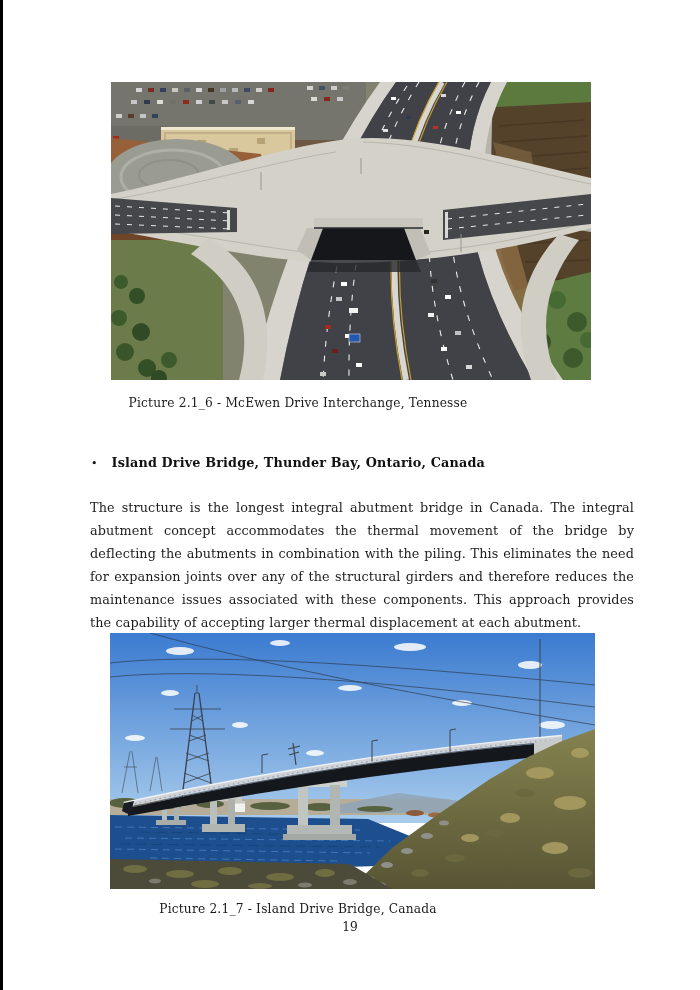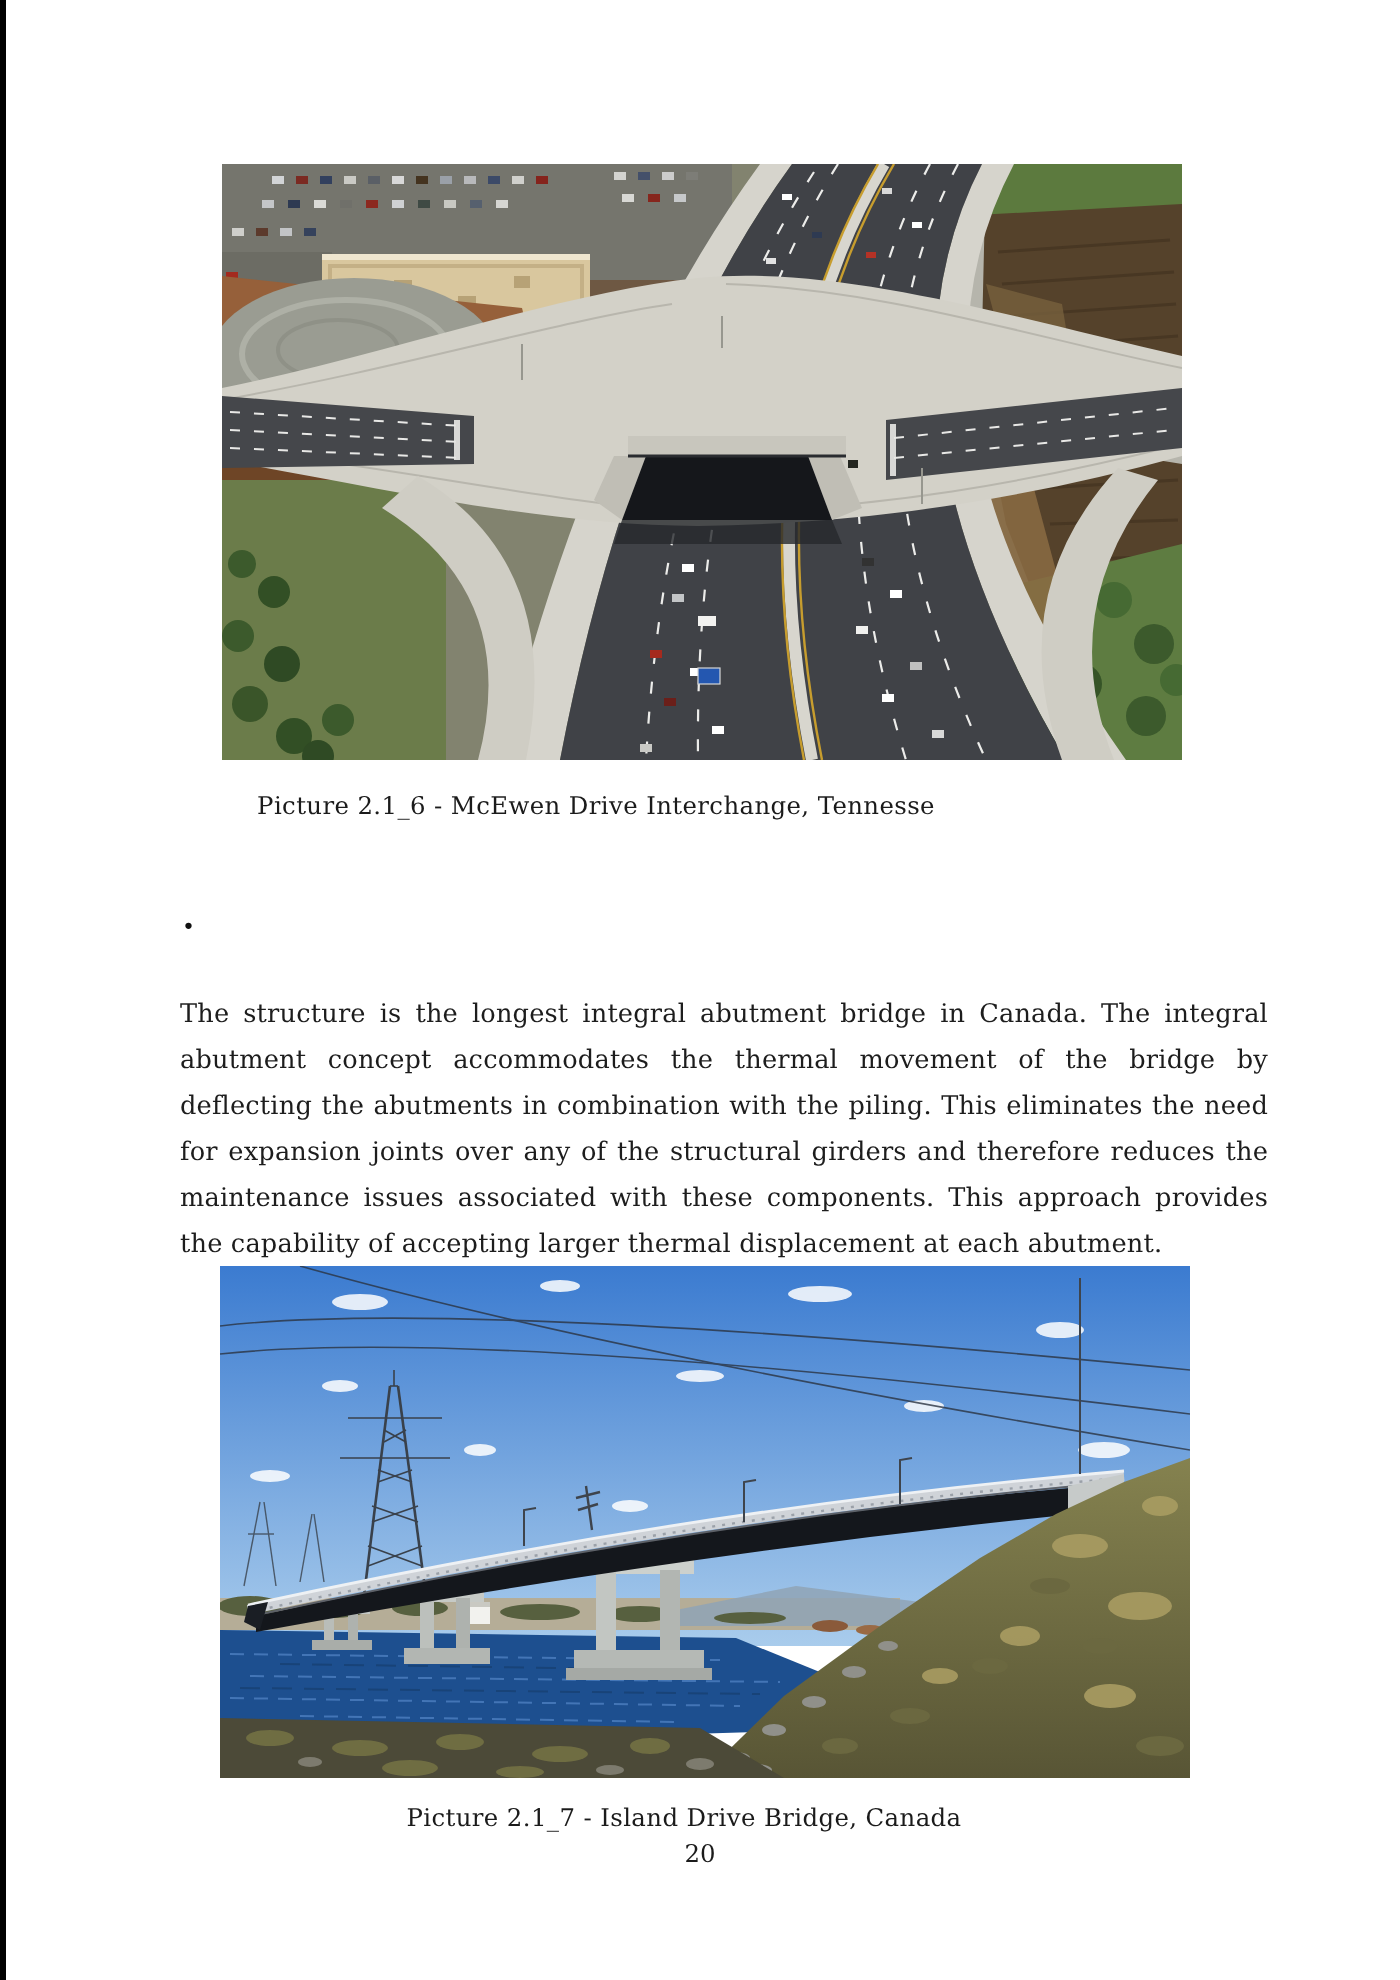--- a/index.html
+++ b/index.html
@@ -8,21 +8,21 @@
     font-family:"DejaVu Serif","Liberation Serif",serif;color:#1f1f1f;
     overflow:hidden;
   }
   .abs{position:absolute;}
   #left-edge{left:0;top:0;width:3px;height:990px;background:#000;}
   .photo{display:block;}
   #photo1{left:111px;top:82px;width:480px;height:298px;}
   #photo2{left:110px;top:633px;width:485px;height:256px;}
   .caption{left:0;top:0;width:596px;text-align:center;font-size:12.2px;color:#1b1b1b;letter-spacing:.2px;}
   #caption1{top:396px;}
-  #caption2{top:902px;padding-left:44px;}
+  #caption2{top:902px;}
   #pagenum{top:920px;left:0;width:700px;text-align:center;font-size:12.2px;color:#1b1b1b;}
   #bullet-row{left:91px;top:455px;display:flex;align-items:flex-start;}
   #bullet-marker{font-size:11px;line-height:17px;color:#111;}
   #bullet-text{margin-left:14px;font-size:12.8px;font-weight:bold;color:#111;letter-spacing:.15px;}
   #paragraph{left:90px;top:496px;width:544px;font-size:12.8px;line-height:23px;
     text-align:justify;color:#1d1d1d;letter-spacing:.1px;}
   svg{display:block;width:100%;height:100%;}
 </style>
 </head>
 <body>
@@ -227,20 +227,21 @@
         <rect x="355" y="283" width="6" height="4" fill="#d8d8d8"></rect>
     <rect x="238" y="252" width="11" height="8" fill="#2457b0" stroke="#d5d5d5" stroke-width=".6"></rect>
   </g>
 </svg>
 </div>
 
 <div id="caption1" class="abs caption">Picture 2.1_6 - McEwen Drive Interchange, Tennesse</div>
 
 <div id="bullet-row" class="abs">
   <span id="bullet-marker">•</span>
+  <span id="bullet-text">Island Drive Bridge, Thunder Bay, Ontario, Canada</span>
 </div>
 
 <div id="paragraph" class="abs">The structure is the longest integral abutment bridge in Canada. The integral abutment concept accommodates the thermal movement of the bridge by deflecting the abutments in combination with the piling. This eliminates the need for expansion joints over any of the structural girders and therefore reduces the maintenance issues associated with these components. This approach provides the capability of accepting larger thermal displacement at each abutment.</div>
 
 <div id="photo2" class="abs photo">
 <svg viewBox="0 0 485 256" preserveAspectRatio="none">
   <defs>
     <linearGradient id="sky" x1="0" y1="0" x2="0" y2="1">
       <stop offset="0" stop-color="#3b7bd0"></stop>
           <stop offset="1" stop-color="#a9ccec"></stop>
@@ -408,13 +409,13 @@
     <g fill="#7d7b6e">
       <ellipse cx="45" cy="248" rx="6" ry="2.5"></ellipse>
           <ellipse cx="195" cy="252" rx="7" ry="2.5"></ellipse>
           <ellipse cx="240" cy="249" rx="7" ry="3"></ellipse>
     </g>
   </g>
 </svg>
 </div>
 
 <div id="caption2" class="abs caption">Picture 2.1_7 - Island Drive Bridge, Canada</div>
-<div id="pagenum" class="abs">20</div>
+<div id="pagenum" class="abs">19</div>
 
 </body></html>

